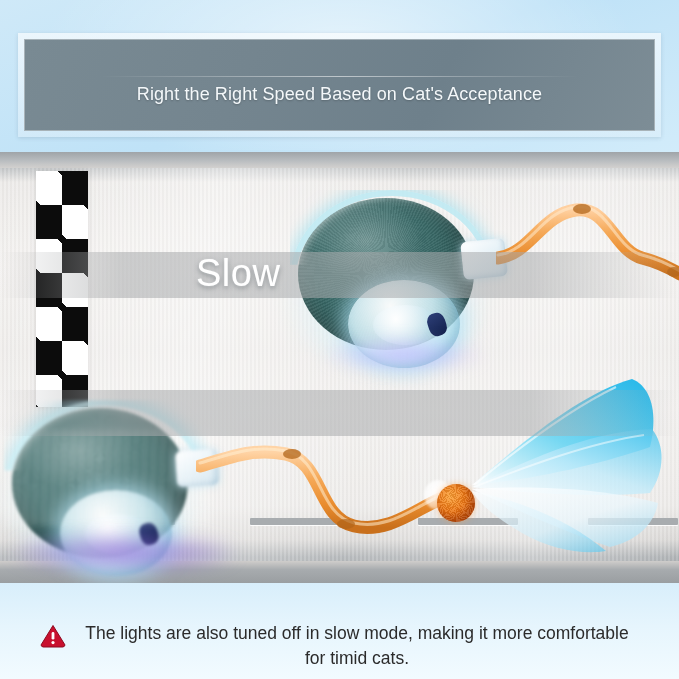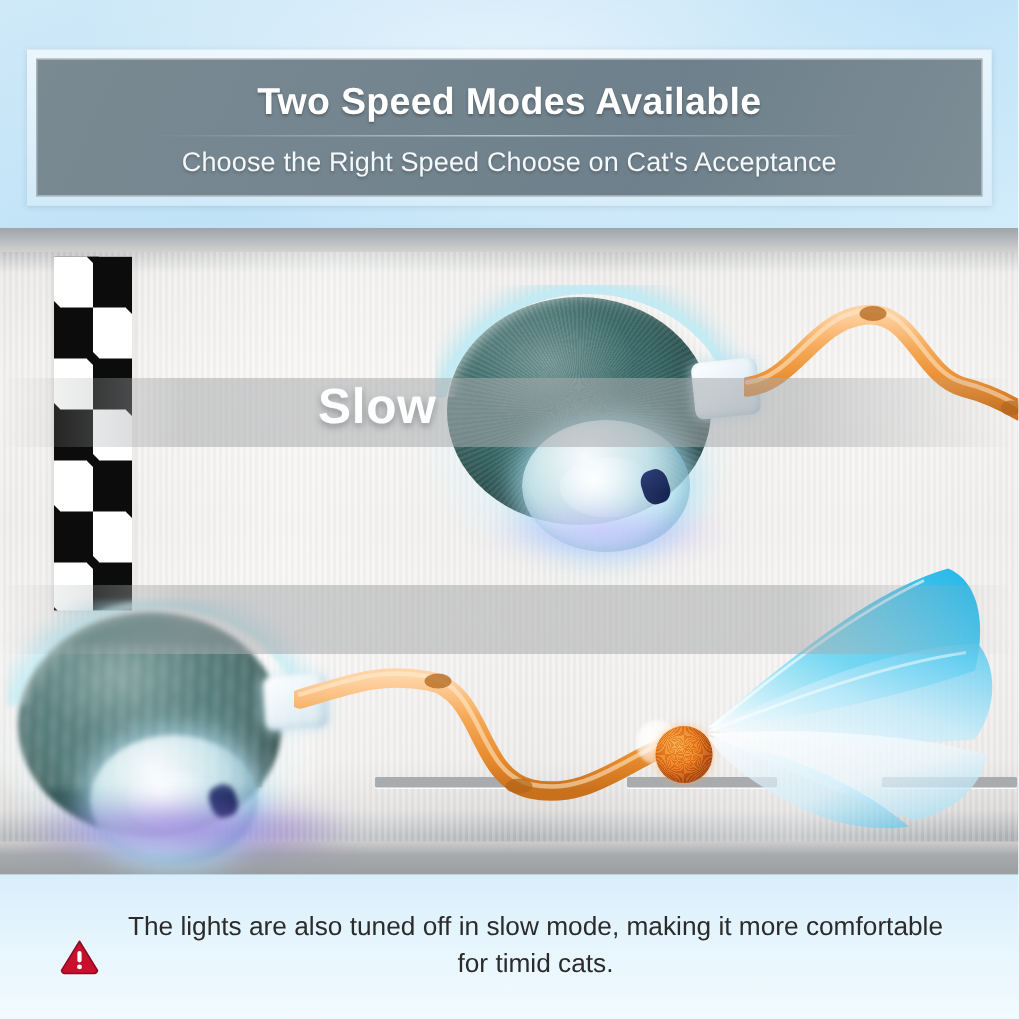--- a/index.html
+++ b/index.html
@@ -97,48 +97,47 @@
   .pompom{position:absolute;left:437px;top:484px;width:38px;height:38px;border-radius:50%;
     background:radial-gradient(circle at 36% 32%,#fba43b,#ef7a16 42%,#d2540a 78%,#a83c06 100%);
     box-shadow:inset -4px -4px 8px rgba(120,40,0,.45),0 0 6px rgba(255,160,70,.5);}
   .pompom .fuzz{position:absolute;inset:0;border-radius:50%;opacity:.65;
     background:repeating-conic-gradient(from 0deg at 50% 50%,
       rgba(255,255,255,.18) 0deg 1.5deg,rgba(130,50,0,.25) 1.5deg 3deg);}
   .pom-white{position:absolute;left:424px;top:480px;width:28px;height:30px;border-radius:50%;
     background:radial-gradient(circle at 45% 40%,#ffffff,rgba(255,255,255,.55) 65%,rgba(255,255,255,0));filter:blur(1px);}
 
   
-  .slow-label{position:absolute;left:212px;top:252px;font-size:33px;font-weight:bold;color:#ffffff;
+  .slow-label{position:absolute;left:196px;top:252px;font-size:38px;font-weight:normal;color:#ffffff;
     letter-spacing:.5px;text-shadow:0 2px 5px rgba(80,90,95,.55),0 0 2px rgba(255,255,255,.6);}
   .fast-label{position:absolute;left:176px;top:390px;font-size:33px;font-weight:bold;color:#fafafa;
     letter-spacing:.5px;text-shadow:0 2px 5px rgba(80,90,95,.55),0 0 2px rgba(255,255,255,.6);}
   .label-band{position:absolute;left:0;width:679px;height:46px;
     background:linear-gradient(90deg,rgba(168,170,172,0) 0%,rgba(168,170,172,.55) 18%,
       rgba(168,170,172,.55) 78%,rgba(168,170,172,0) 100%);}
 
   
   .note{position:absolute;left:0;top:583px;width:679px;height:96px;
     background:linear-gradient(180deg,#d8eefb 0%,#e6f5fd 45%,#f2fbff 100%);
     display:flex;align-items:flex-start;justify-content:center;padding-top:22px;box-sizing:border-box;}
-  .note-inner{display:flex;align-items:flex-end;gap:9px;max-width:600px;}
+  .note-inner{display:flex;align-items:flex-start;gap:9px;max-width:600px;margin-top:16px;}
   .warn-icon{flex:0 0 auto;margin-top:3px;}
   .note-text{color:#2b2b2b;font-size:17.5px;line-height:1.42;text-align:center;}
 </style>
 </head>
 <body>
 
 <div class="stage">
 
   <div class="sky-glow"></div>
 
   <div class="header-outer">
     <div class="header-inner">
-      <div class="hdr-title">Two Speed Modes Available</div>
       <div class="hdr-divider"></div>
-      <div class="hdr-sub">Choose the Right Speed Choose on Cat's Acceptance</div>
+      <div class="hdr-sub">Right the Right Speed Based on Cat's Acceptance</div>
     </div>
   </div>
 
   <div class="road">
     <div class="road-top-edge"></div>
     <div class="road-sheen"></div>
     <div class="road-brush"></div>
 
     <div class="lane" style="left:100px;width:75px;"></div>
     <div class="lane" style="left:250px;width:100px;"></div>

